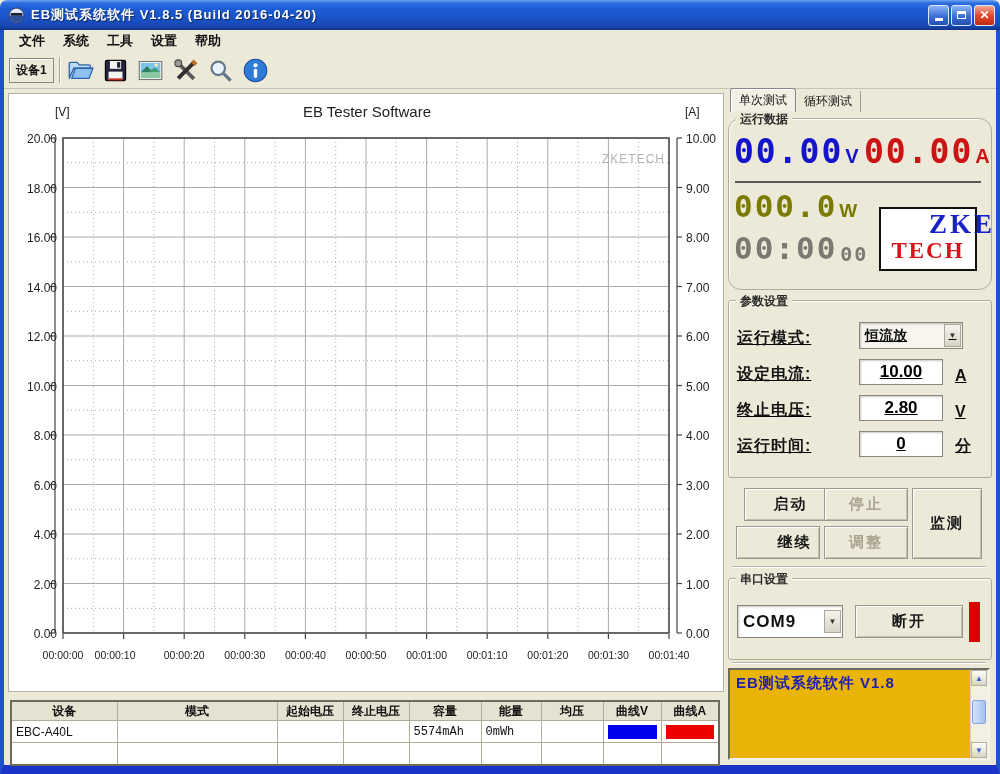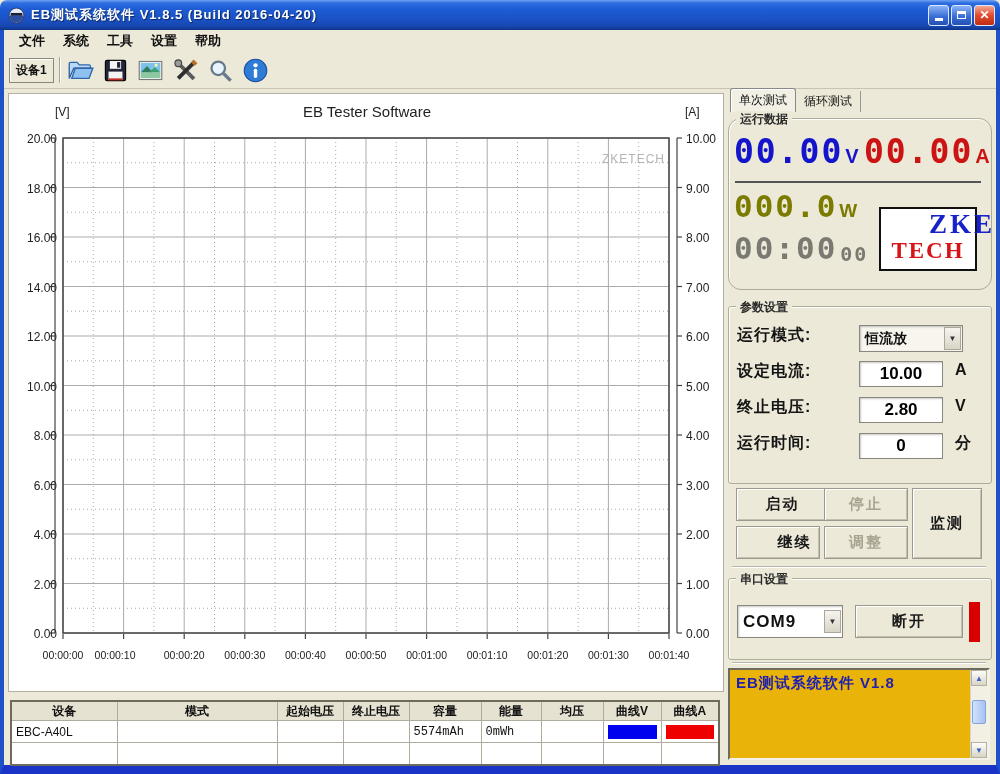--- a/index.html
+++ b/index.html
@@ -58,21 +58,21 @@
   .groupbox{position:absolute;border:1px solid #B0AC9C;border-radius:3px;box-shadow:inset 1px 1px 0 #fff;}
   .gb-title{position:absolute;top:-8px;left:7px;background:#ECE9D8;padding:0 4px;font-size:12px;font-weight:bold;color:#2A2A2A;}
   .seg{font-family:"DejaVu Sans Mono",monospace;font-weight:bold;letter-spacing:2px;line-height:1;}
   .disp-row{position:absolute;display:flex;align-items:flex-end;}
   .disp-unit{font-family:"Liberation Sans",sans-serif;font-weight:bold;margin-left:2px;}
   .divider{position:absolute;left:6px;width:246px;border-top:2px solid #555;}
   .logo-box{position:absolute;left:150px;top:88px;width:98px;height:64px;border:2px solid #101010;background:#fff;
     text-align:center;font-family:"Liberation Serif",serif;font-weight:bold;box-sizing:border-box;}
   .logo-top{font-size:27px;letter-spacing:3px;line-height:30px;padding-left:48px;}
   .logo-bottom{font-size:23px;letter-spacing:2px;line-height:24px;}
-  .param-row{position:absolute;left:8px;display:flex;align-items:flex-start;height:30px;}
+  .param-row{position:absolute;left:8px;display:flex;align-items:flex-end;height:30px;text-decoration:underline;}
   .param-label{font-size:16px;font-weight:bold;color:#141414;width:122px;letter-spacing:1px;}
   .sunken{border:1px solid #8A887E;box-shadow:inset 1px 1px 2px rgba(0,0,0,.22);background:#fff;box-sizing:border-box;}
   .combo{height:27px;display:flex;align-items:center;background:#F7F5EE;}
   .combo-text{flex:1;font-size:14px;font-weight:bold;padding-left:5px;color:#111;}
   .combo-btn{width:17px;height:23px;margin-right:1px;background:linear-gradient(180deg,#F6F4EE,#D8D4C6);
     border:1px solid #ACA899;display:flex;align-items:center;justify-content:center;font-size:8px;color:#333;box-sizing:border-box;}
   .val-input{width:84px;height:26px;font-size:17px;font-weight:bold;color:#000;display:flex;align-items:center;justify-content:center;}
   .unit-label{font-size:16px;font-weight:bold;color:#141414;margin-left:12px;}
   .ctl{position:absolute;background:#ECE9D8;border:1px solid #9C988C;box-sizing:border-box;
     box-shadow:inset 1px 1px 0 #fff, inset -1px -1px 0 #C4C0B0;display:flex;align-items:center;justify-content:center;
@@ -359,21 +359,21 @@
       <div class="disp-row" style="left:5px;top:114px;">
         <span class="seg" style="font-size: 31px; color: rgb(122, 122, 114);">00:00</span>
         <span class="seg" style="font-size: 20px; margin-left: 3px; color: rgb(122, 122, 114);">00</span>
       </div>
       <div class="logo-box">
         <div class="logo-top" style="color: rgb(24, 34, 200);">ZKE</div>
         <div class="logo-bottom" style="color: rgb(216, 20, 24);">TECH</div>
       </div>
     </div>
 
-    <div class="groupbox" style="left:0;top:216px;width:262px;height:176px;">
+    <div class="groupbox" style="left:0;top:210px;width:262px;height:176px;">
       <span class="gb-title">参数设置</span>
       <div class="param-row" style="top:18px;">
         <span class="param-label">运行模式:</span>
         <div class="combo sunken" style="width:104px;">
           <span class="combo-text">恒流放</span>
           <span class="combo-btn">▼</span>
         </div>
       </div>
       <div class="param-row" style="top:54px;">
         <span class="param-label">设定电流:</span>
@@ -385,21 +385,21 @@
         <div class="val-input sunken">2.80</div>
         <span class="unit-label">V</span>
       </div>
       <div class="param-row" style="top:126px;">
         <span class="param-label">运行时间:</span>
         <div class="val-input sunken">0</div>
         <span class="unit-label">分</span>
       </div>
     </div>
 
-    <div class="ctl" style="left:8px;top:398px;width:93px;height:33px;">启动</div>
+    <div class="ctl" style="left:16px;top:398px;width:93px;height:33px;">启动</div>
     <div class="ctl disabled" style="left:96px;top:398px;width:84px;height:33px;">停止</div>
     <div class="ctl" style="left:8px;top:436px;width:84px;height:33px;padding-left:33px;">继续</div>
     <div class="ctl disabled" style="left:96px;top:436px;width:84px;height:33px;">调整</div>
     <div class="ctl" style="left:184px;top:398px;width:70px;height:71px;">监测</div>
     <div class="hline" style="top:476px;"></div>
 
     <div class="groupbox" style="left:0;top:488px;width:262px;height:80px;">
       <span class="gb-title">串口设置</span>
       <div class="serial-combo sunken">
         <span class="combo-text">COM9</span>

